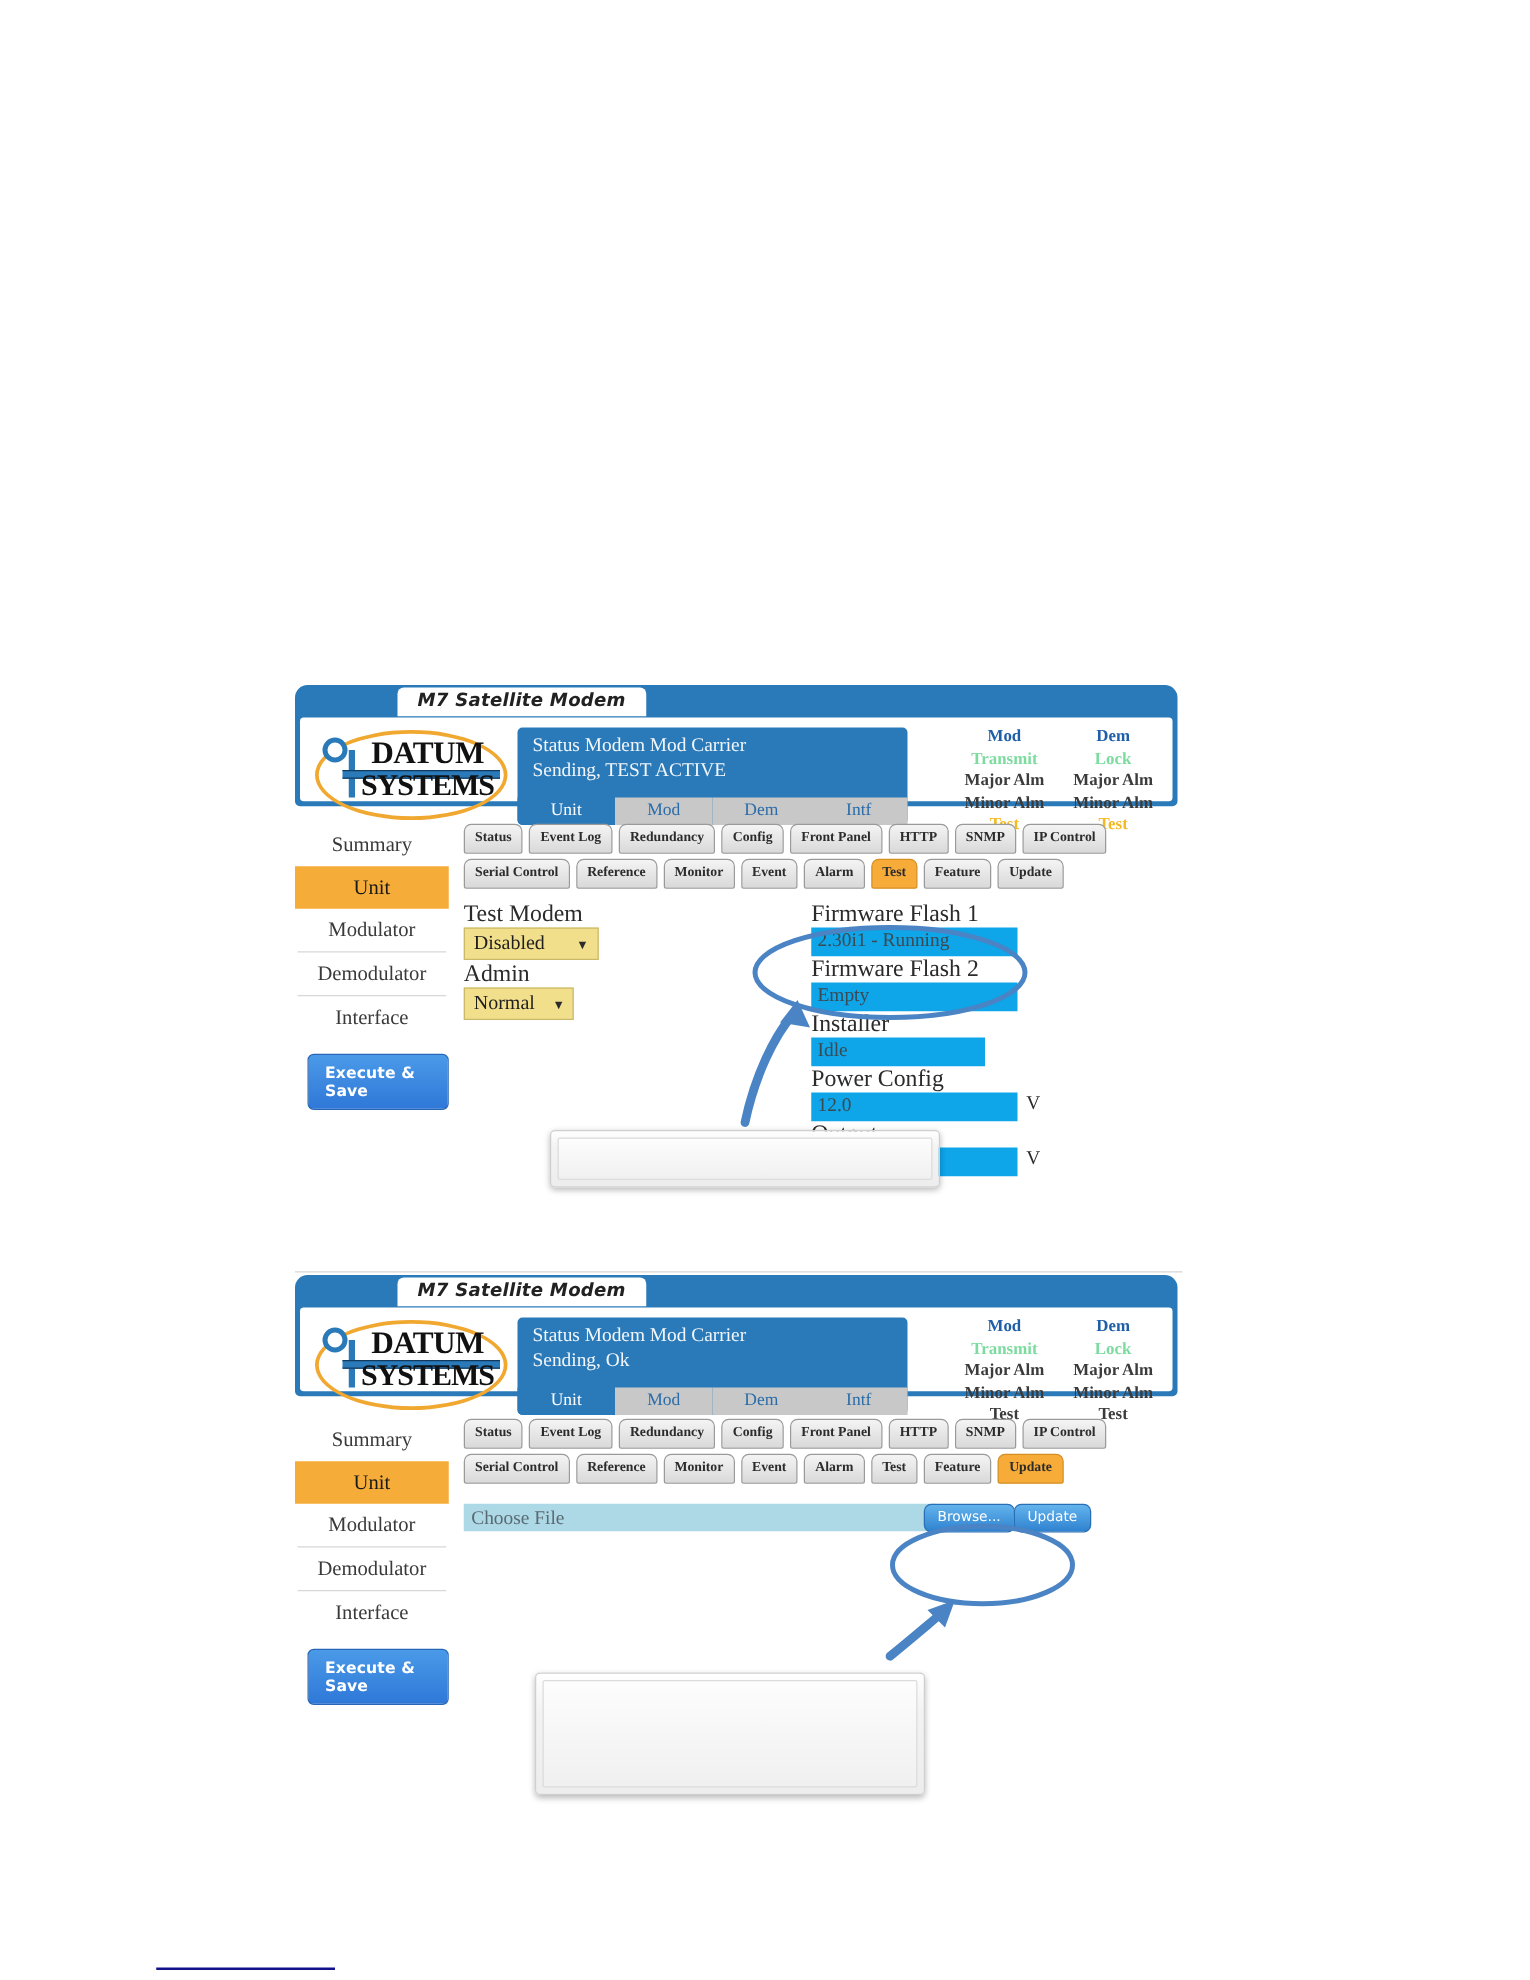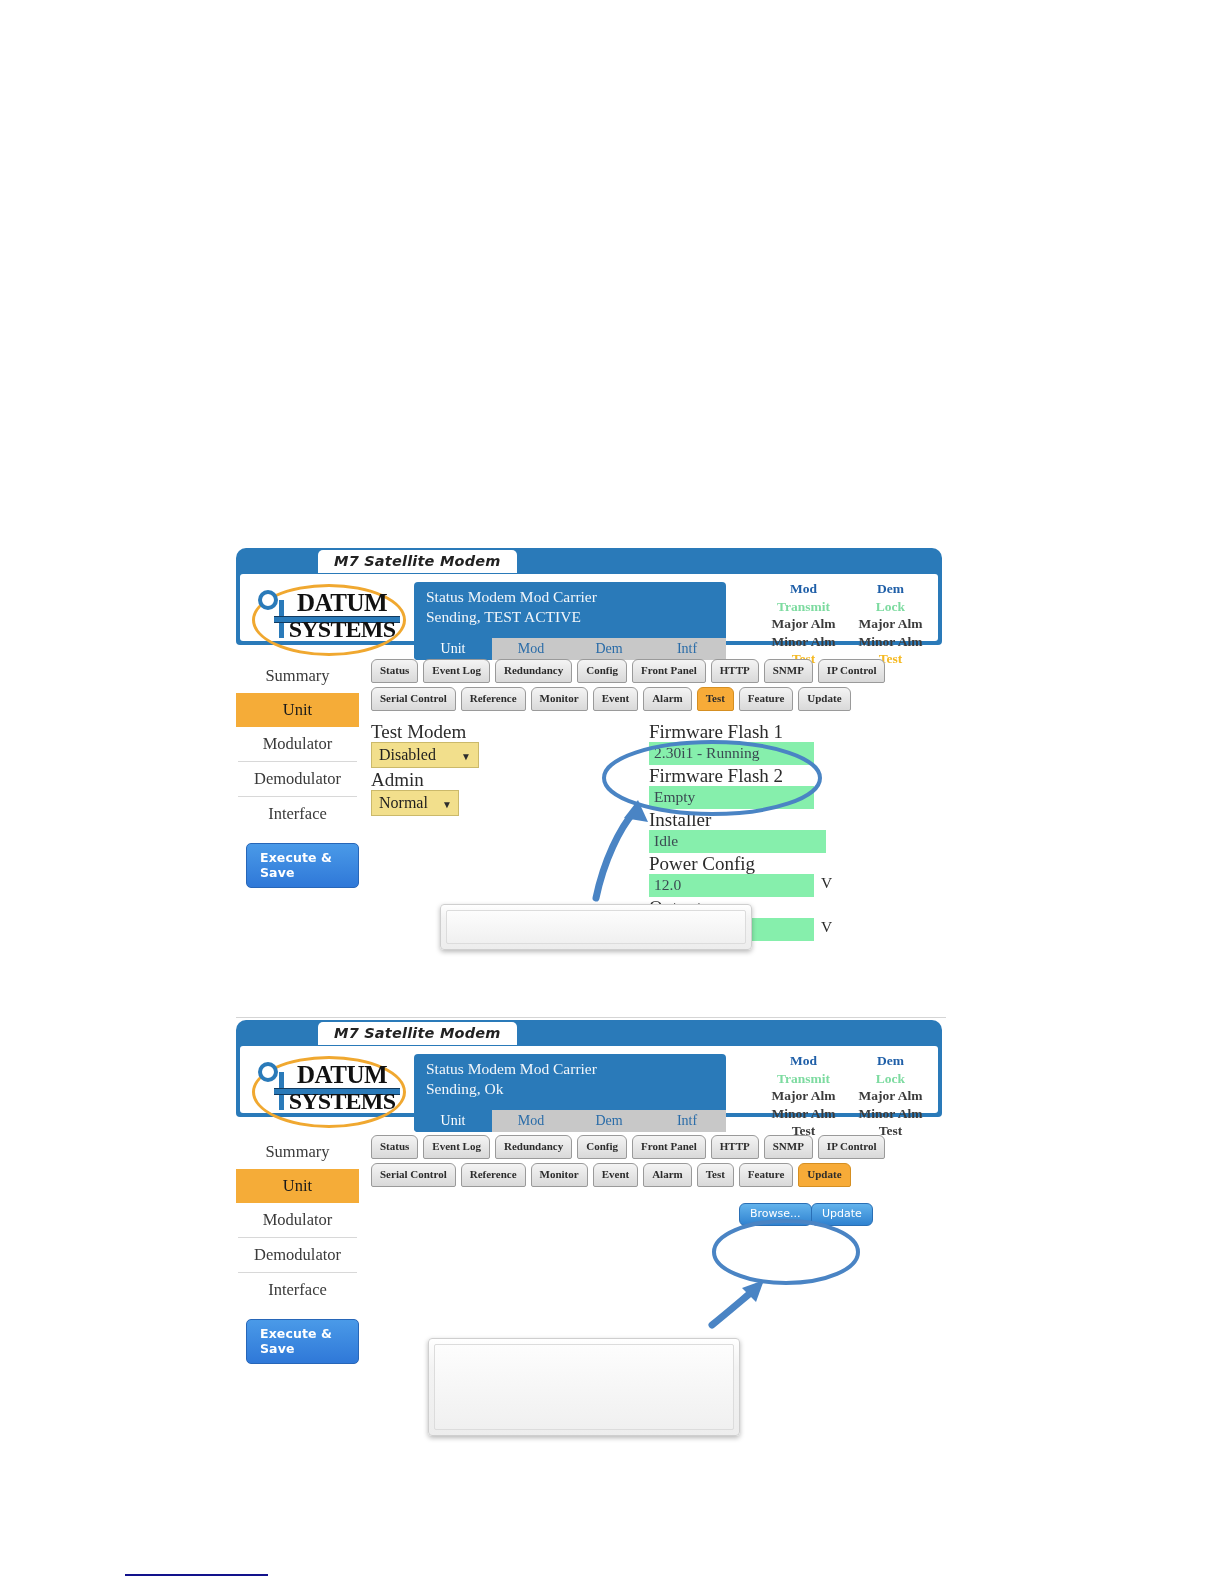--- a/index.html
+++ b/index.html
@@ -270,21 +270,21 @@
     margin-top: 10px;
     height: 215px;
   }
   .field-label {
     font-family: "Liberation Serif", serif;
     font-size: 19px;
     color: #2b2b2b;
     line-height: 21px;
   }
   .field-readonly {
-    background: #86efac;
+    background: #0ea5e9;
     font-family: "Liberation Serif", serif;
     font-size: 15.5px;
     color: #3b4a52;
     padding: 1px 5px 2px 5px;
     line-height: 20px;
     box-sizing: border-box;
   }
   .field-select {
     display: inline-block;
     background: #f2df8c;
@@ -488,21 +488,21 @@
         </div>
 
         <div class="col-right">
           <div class="field-label">Firmware Flash 1</div>
           <div class="field-readonly" style="width:165px;">2.30i1 - Running</div>
 
           <div class="field-label">Firmware Flash 2</div>
           <div class="field-readonly" style="width:165px;">Empty</div>
 
           <div class="field-label">Installer</div>
-          <div class="field-readonly" style="width:177px;">Idle</div>
+          <div class="field-readonly" style="width:139px;">Idle</div>
 
           <div class="field-label">Power Config</div>
           <div style="position:relative;">
             <div class="field-readonly" style="width:165px;">12.0</div>
             <span class="unit-suffix" style="left:172px; top:0;">V</span>
           </div>
 
           <div class="field-label">Output</div>
           <div style="position:relative;">
             <div class="field-readonly" style="width:165px;">2.6</div>
@@ -598,20 +598,21 @@
         <div class="tab">Reference</div>
         <div class="tab">Monitor</div>
         <div class="tab">Event</div>
         <div class="tab">Alarm</div>
         <div class="tab">Test</div>
         <div class="tab">Feature</div>
         <div class="tab active">Update</div>
       </div>
 
       <div class="file-row">
+        <div class="file-input">Choose File</div>
         <div class="blue-btn" style="left:368px;">Browse...</div>
         <div class="blue-btn" style="left:440px;">Update</div>
       </div>
 
     </div>
   </div>
 </div>
 
 <div class="callout" style="left:428px; top:1338px; width:310px; height:96px;">
   <div class="callout-inner"></div>

